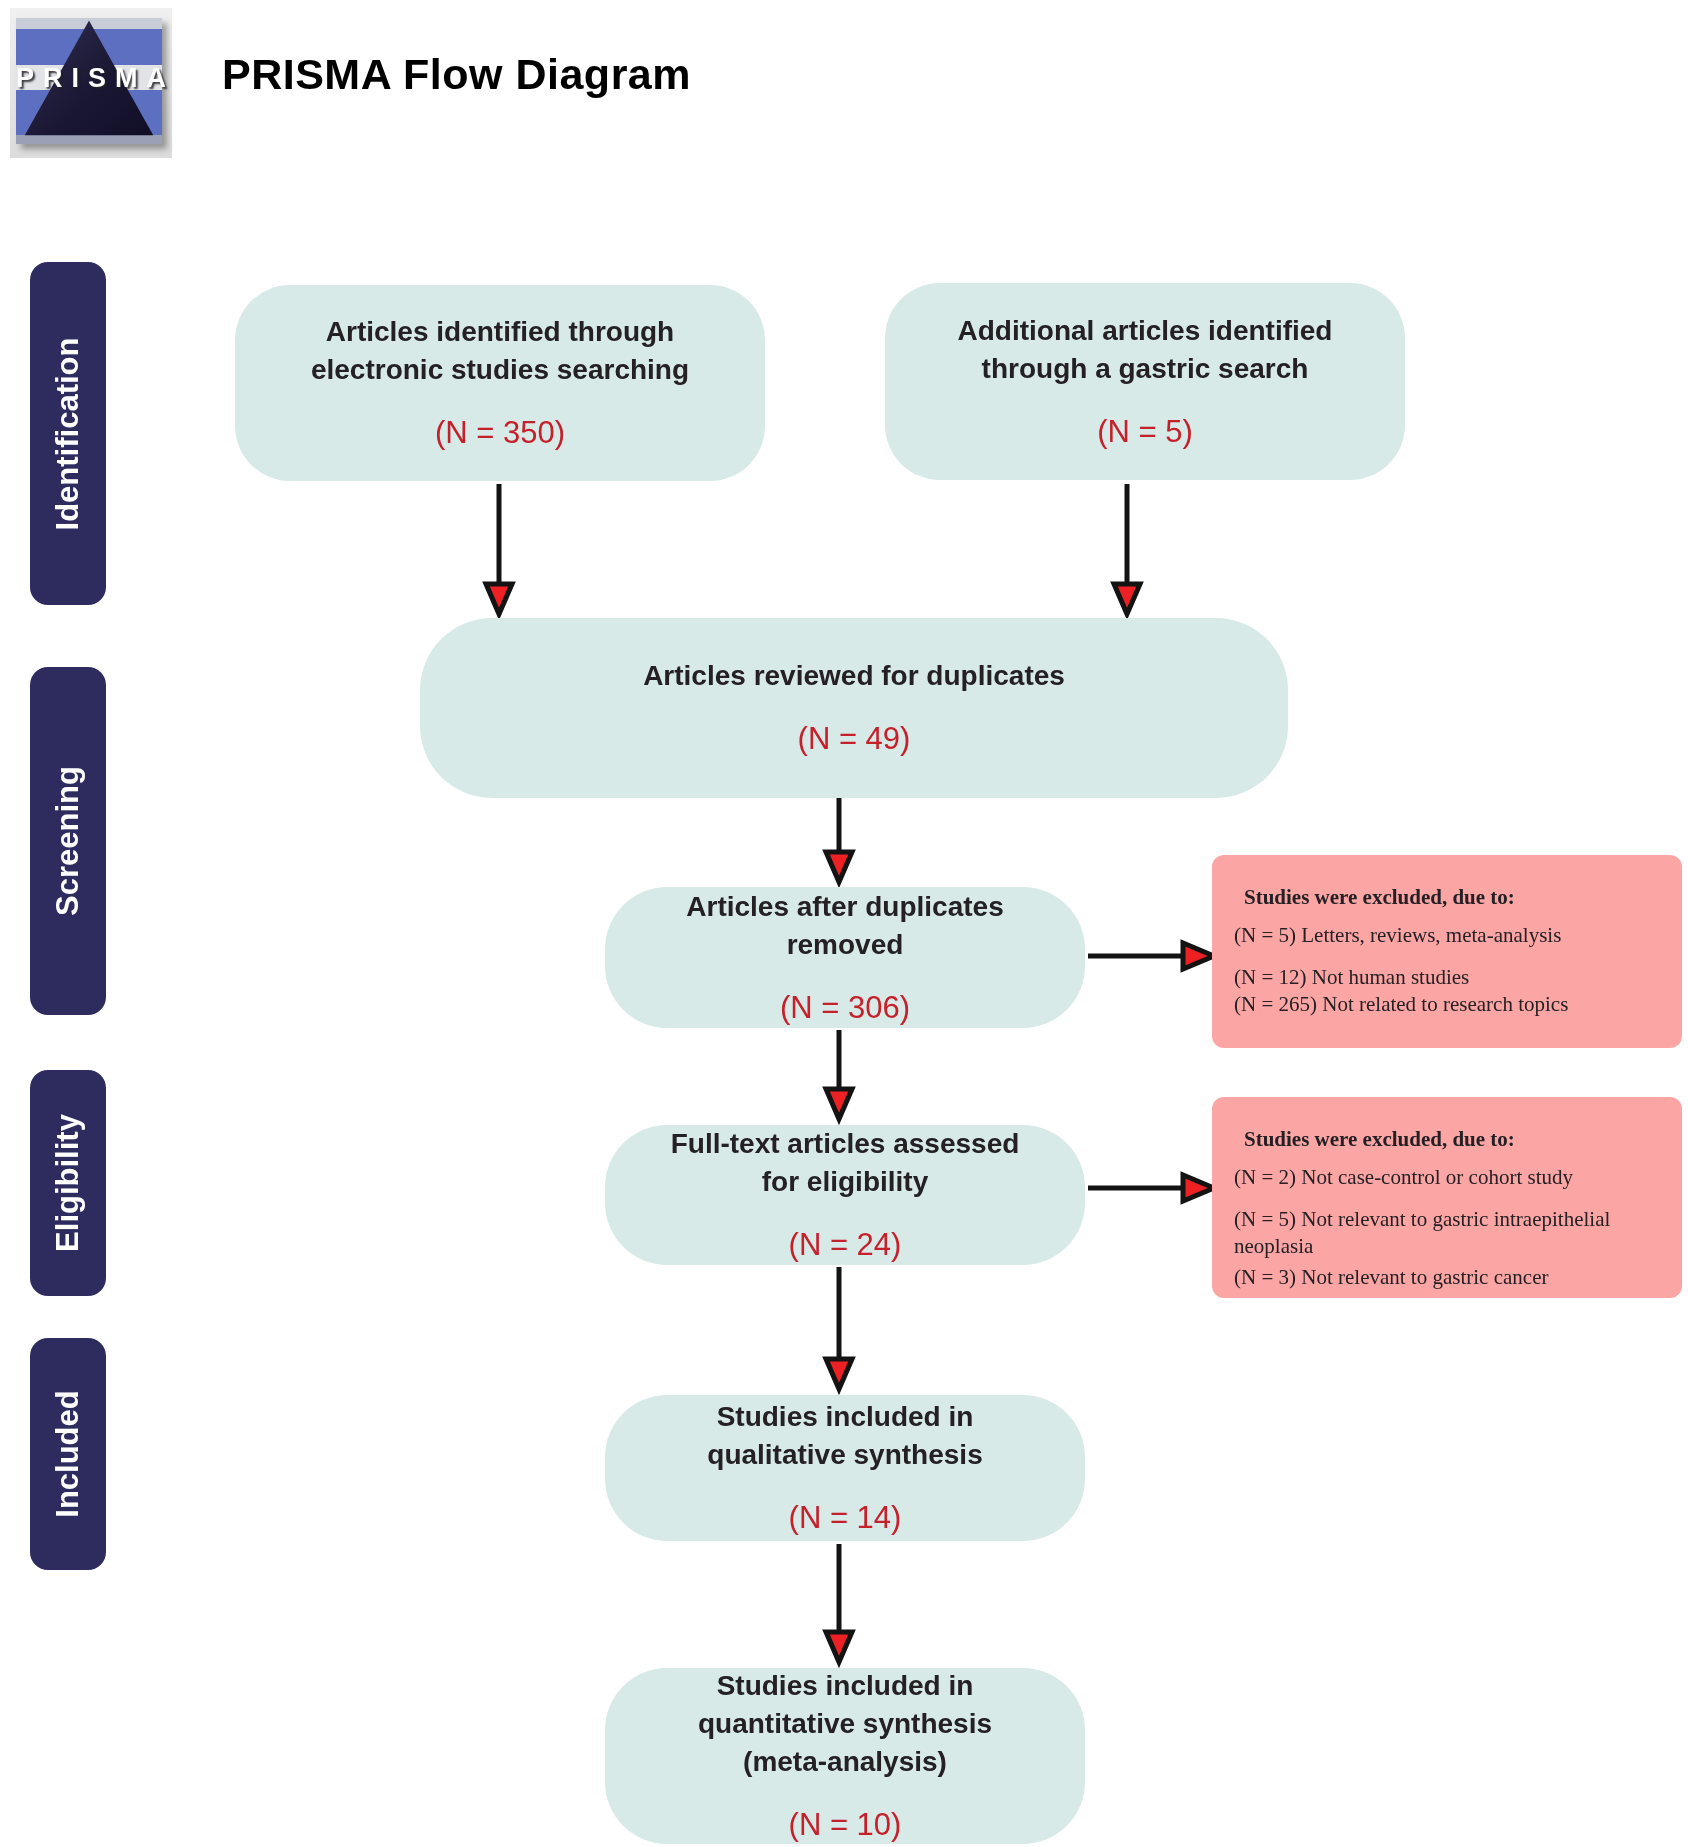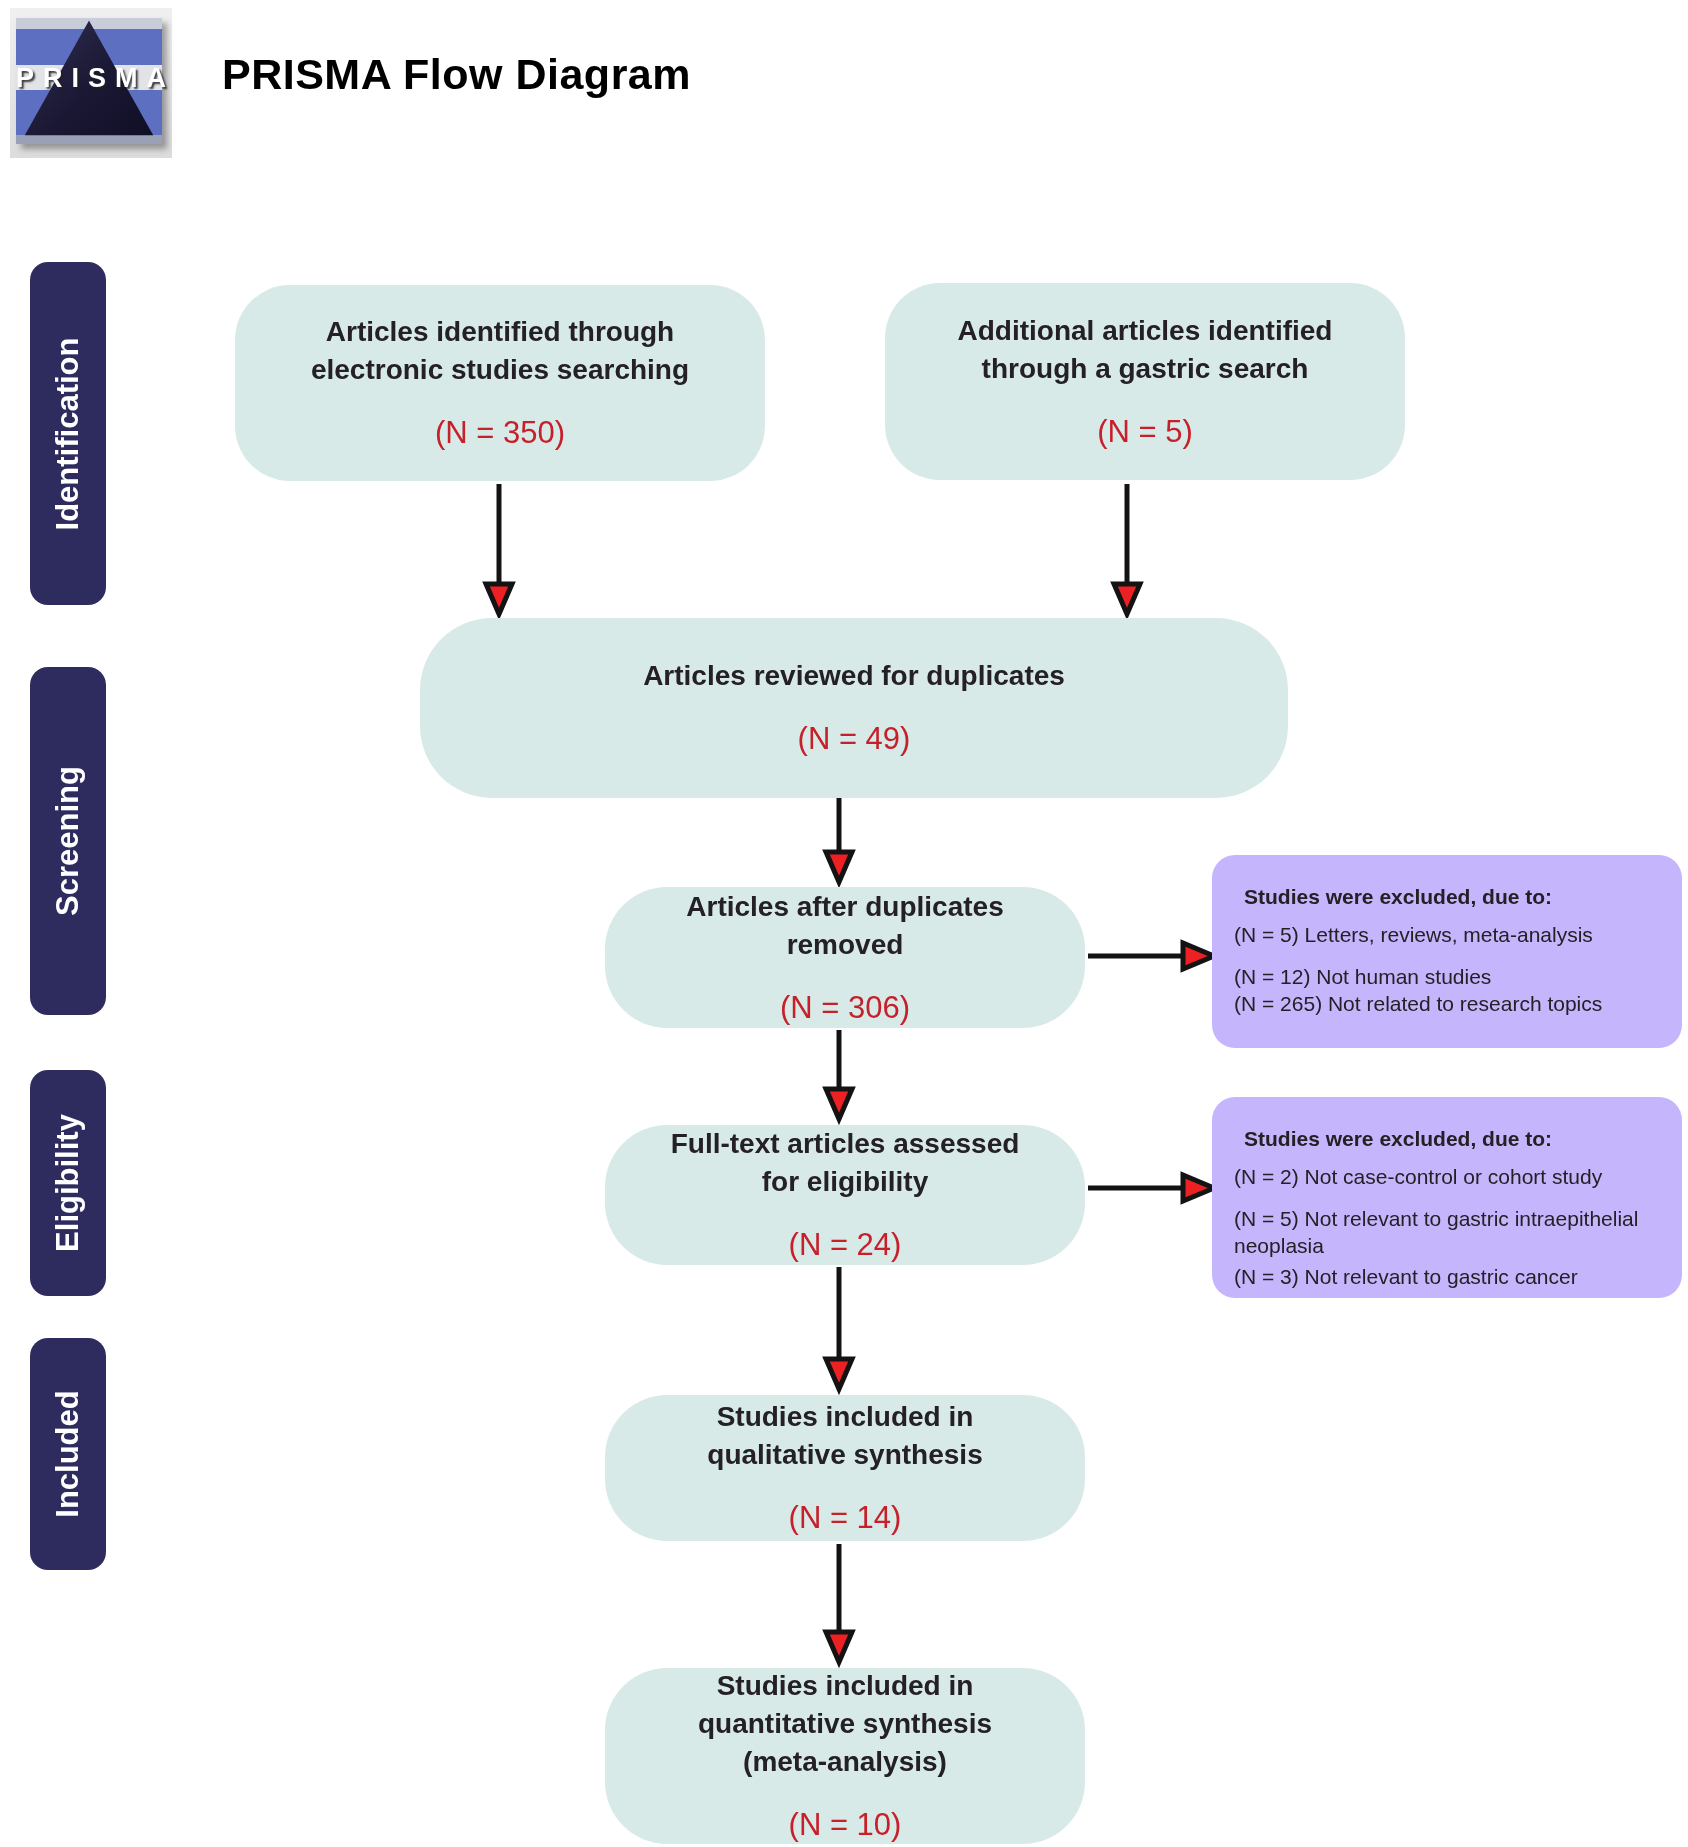--- a/index.html
+++ b/index.html
@@ -83,22 +83,22 @@
   #box-manual-search         { left: 885px; top: 283px; width: 520px; height: 197px; border-radius: 55px; }
   #box-duplicates-review     { left: 420px; top: 618px; width: 868px; height: 180px; border-radius: 72px; text-align: right; }
   #box-duplicates-removed    { left: 605px; top: 887px; width: 480px; height: 141px; border-radius: 62px; }
   #box-fulltext-assessed     { left: 605px; top: 1125px; width: 480px; height: 140px; border-radius: 62px; }
   #box-qualitative-synthesis { left: 605px; top: 1395px; width: 480px; height: 146px; border-radius: 62px; }
   #box-quantitative-synthesis{ left: 605px; top: 1668px; width: 480px; height: 176px; border-radius: 62px; }
 
   
   .excl-box {
     position: absolute; left: 1212px; width: 470px;
-    background: #c4b5fd; border-radius: 23px;
-    padding: 0; box-sizing: border-box;
+    background: #fca5a5; border-radius: 12px;
+    padding: 0; box-sizing: border-box; font-family: Liberation Serif, serif;
   }
   #exclusion-box-screening   { top: 855px; height: 193px; }
   #exclusion-box-eligibility { top: 1097px; height: 201px; }
   .excl-inner { padding: 30px 12px 0 22px; }
   .excl-title {
     font-size: 21px; font-weight: bold; color: #242024;
     padding-left: 10px; margin-bottom: 12px;
   }
   .excl-item { font-size: 21px; line-height: 27px; color: #242024; }
   .excl-item.gap-after { margin-bottom: 15px; }

